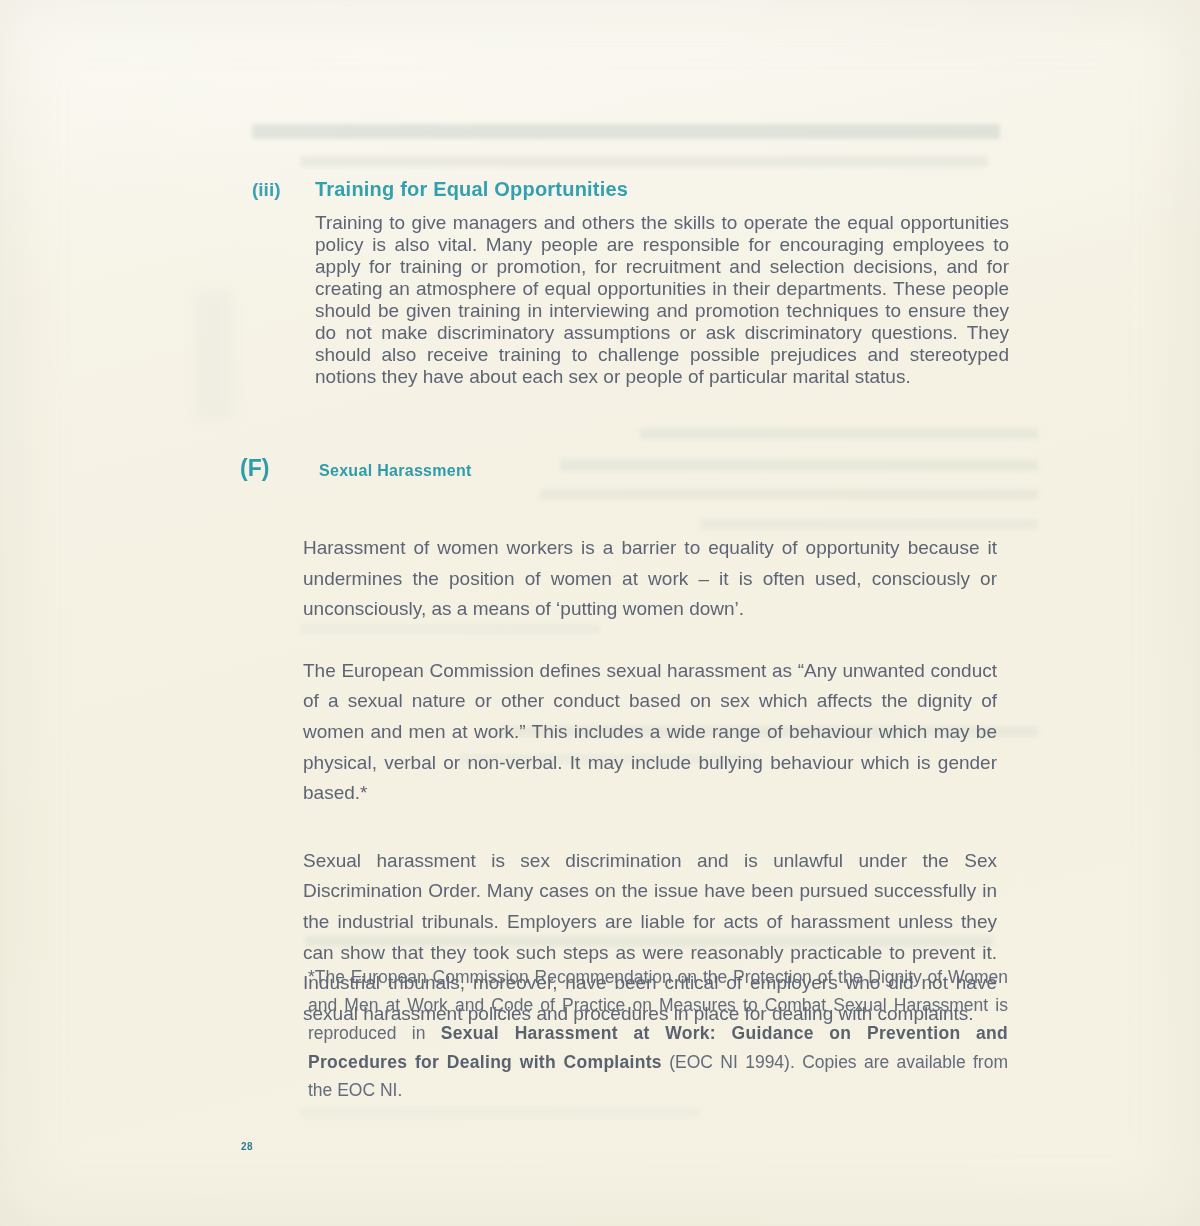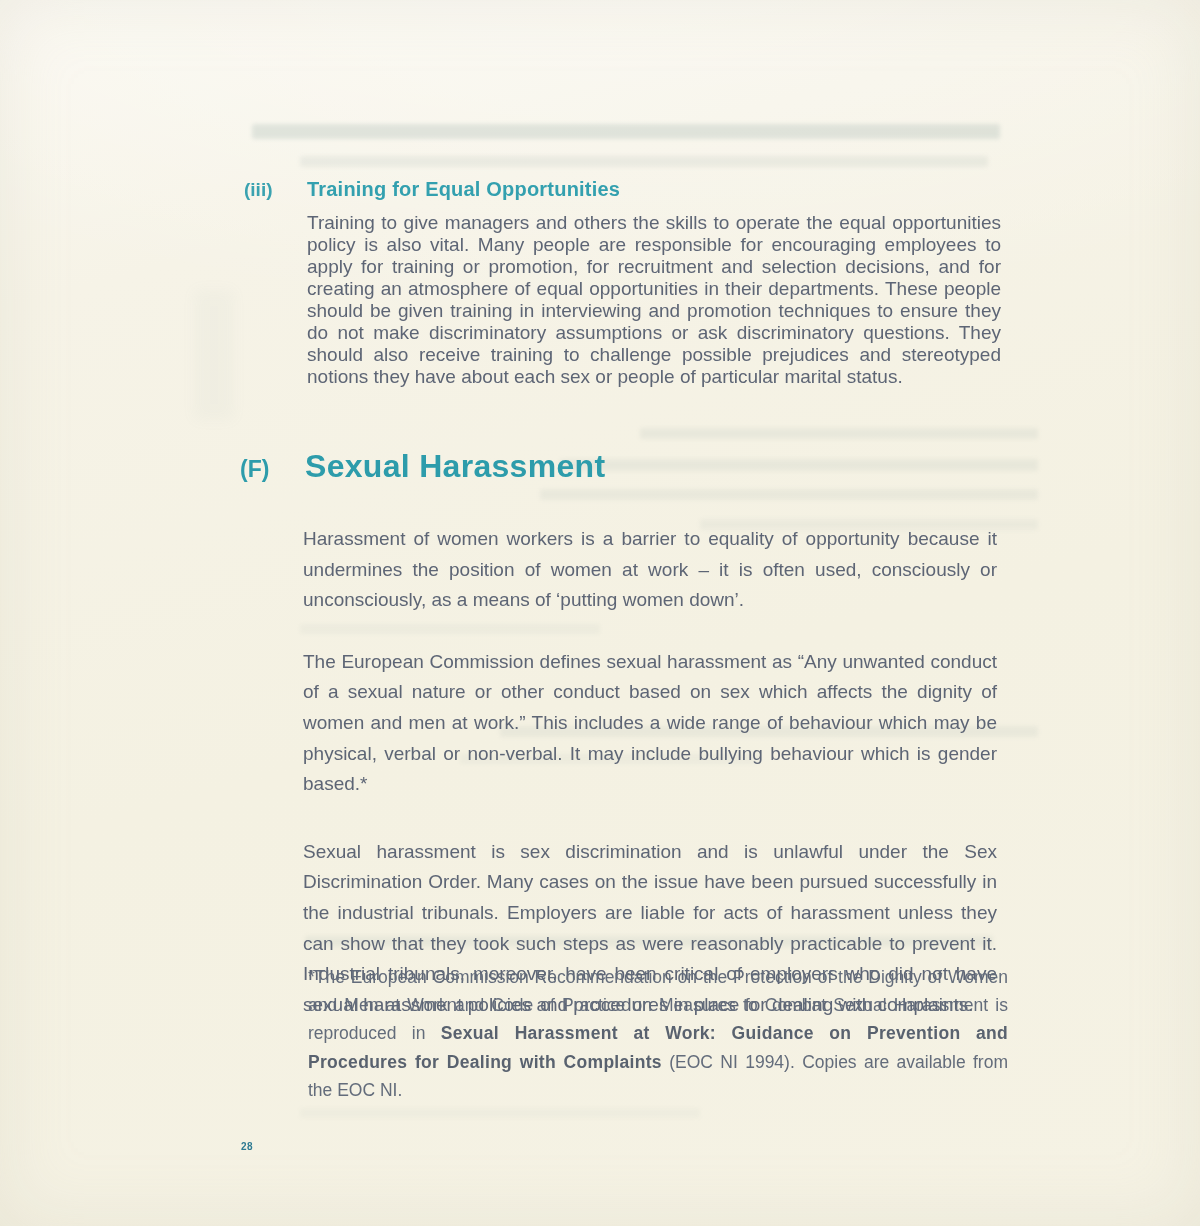--- a/index.html
+++ b/index.html
@@ -24,35 +24,35 @@
     filter:blur(2px);
     pointer-events:none;
   }
 
   
   .content { position:absolute; left:240px; top:170px; width:760px; }
 
   .sec-head { display:flex; align-items:baseline; }
   .sec-label { flex:0 0 63px; }
 
-  .sec-iii { position:absolute; left:4px; top:8px; width:760px; }
+  .sec-iii { position:absolute; left:12px; top:8px; width:760px; }
   .sec-iii .sec-label { font-size:19px; font-weight:700; color:#3aa2b0; }
   .sec-iii h2 {
     margin:0; font-size:20px; font-weight:700; color:#33a0af; letter-spacing:.2px;
   }
   .sec-iii .para {
     margin:11px 0 0 63px; width:694px;
     font-size:19px; line-height:22px;
     text-align:justify; text-justify:inter-word;
   }
 
   .sec-f { position:absolute; left:0; top:276px; width:760px; }
   .sec-f .sec-label { font-size:23px; font-weight:700; color:#2d9cab; }
   .sec-f h1 {
-    margin:2px; font-size:32px; font-weight:700; color:#2d9cab; letter-spacing:.3px;
+    margin:16px; font-size:16px; font-weight:700; color:#2d9cab; letter-spacing:.3px;
   }
   .sec-f .para {
     margin:0 0 0 63px; width:694px;
     font-size:19px; line-height:30.6px;
     text-align:justify; text-justify:inter-word;
   }
   .sec-f .para.first { margin-top:31px; }
   .sec-f .para.gap   { margin-top:37px; }
 
   .footnote {

